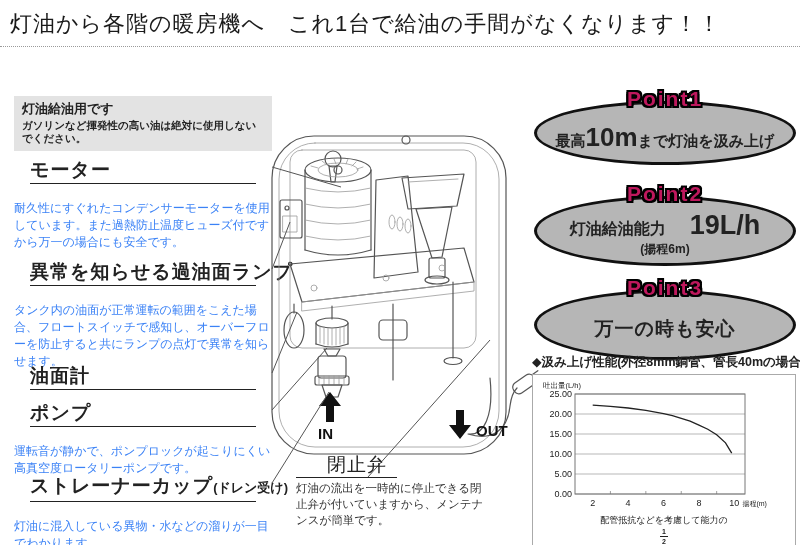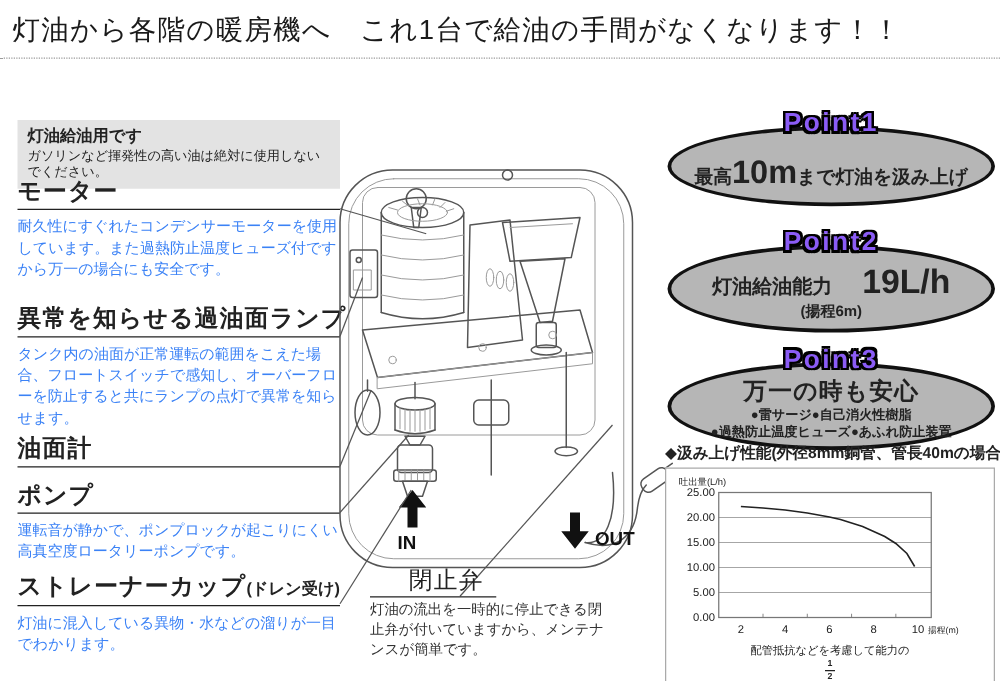--- a/index.html
+++ b/index.html
@@ -12,46 +12,46 @@
   
   .page-title {
     position:absolute; left:10px; top:9px; font-size:22px; letter-spacing:1px;
     color:#1a1a1a; white-space:nowrap; font-weight:500;
   }
   .title-divider { position:absolute; top:46px; left:0; width:800px; border-top:1px dotted #9a9a9a; }
 
   
   .warn-box { position:absolute; left:14px; top:96px; width:258px; background:#e3e3e3; padding:5px 8px 6px; }
   .warn-title { font-size:13px; font-weight:bold; line-height:1.2; }
-  .warn-body  { font-size:10.5px; font-weight:normal; line-height:1.25; margin-top:2px; }
+  .warn-body  { font-size:10.5px; font-weight:bold; line-height:1.25; margin-top:2px; }
 
   
   .feature { position:absolute; left:14px; width:258px; }
   .f1{top:141px} .f2{top:243px} .f3{top:347px} .f4{top:384px} .f5{top:457px}
   .feature h2 {
-    margin:0; font-size:19px; line-height:26px; font-weight:bold; letter-spacing:1px;
+    margin:16px; font-size:19px; line-height:26px; font-weight:bold; letter-spacing:1px;
     border-bottom:1.5px solid #222; white-space:nowrap;
   }
   .feature h2 .suffix { font-size:13px; letter-spacing:0; }
   .feature p { margin:5px 0 0; font-size:12px; line-height:1.42; color:#3b82f6; }
 
   
   .shutoff { position:absolute; left:296px; top:453px; width:192px; z-index:2; }
   .shutoff h2 {
     margin:0; display:inline-block; font-size:19px; line-height:24px; font-weight:normal;
     letter-spacing:1px; border-bottom:1.5px solid #222; padding-right:10px;padding-left:31px;
   }
   .shutoff p { margin:3px 0 0; font-size:11.5px; line-height:1.38; color:#333; }
 
   
   .point { position:absolute; left:534px; width:262px; text-align:center; }
   .p1{top:88px} .p2{top:183px} .p3{top:277px}
   .point-badge {
     position:relative; z-index:2; display:inline-block;
-    font-size:21px; font-weight:bold; letter-spacing:2px; color:#8b5cf6; line-height:1;
+    font-size:21px; font-weight:bold; letter-spacing:2px; color:#be185d; line-height:1;
     text-shadow:-2px -2px 0 #000, 2px -2px 0 #000, -2px 2px 0 #000, 2px 2px 0 #000,
                 -2px 0 0 #000, 2px 0 0 #000, 0 -2px 0 #000, 0 2px 0 #000;
   }
   .point-ellipse {
     position:relative; margin-top:-9px; width:262px; border-radius:50%;
     background:#b6b6b6; border:3px solid #111;
     display:flex; flex-direction:column; justify-content:center; align-items:center;
   }
   .p1 .point-ellipse { height:64px; padding-top:7px; }
   .p2 .point-ellipse { height:70px; padding-top:8px; }
@@ -233,24 +233,20 @@
     <div class="pe-line">
       <span class="pe-pre">灯油給油能力</span><span class="pe-big">19L/h</span>
     </div>
     <div class="pe-sub">(揚程6m)</div>
   </div>
 </div>
 <div class="point p3">
   <div class="point-badge">Point3</div>
   <div class="point-ellipse">
     <div class="pe-headline">万一の時も安心</div>
-    <div class="pe-bullets">
-      <div>●雷サージ●自己消火性樹脂</div>
-      <div>●過熱防止温度ヒューズ●あふれ防止装置</div>
-    </div>
   </div>
 </div>
 
 <div class="chart-section">
   <div class="chart-title">◆汲み上げ性能(外径8mm銅管、管長40mの場合)</div>
   <div class="chart-box">
     <svg id="perf-chart" width="250" height="134" viewBox="0 0 250 134">
         <line x1="36" y1="115" x2="206" y2="115" stroke="#999" stroke-width="0.7"></line>
         <text x="33" y="118" text-anchor="end" font-size="9" fill="#222">0.00</text>
         <line x1="36" y1="95" x2="206" y2="95" stroke="#999" stroke-width="0.7"></line>

